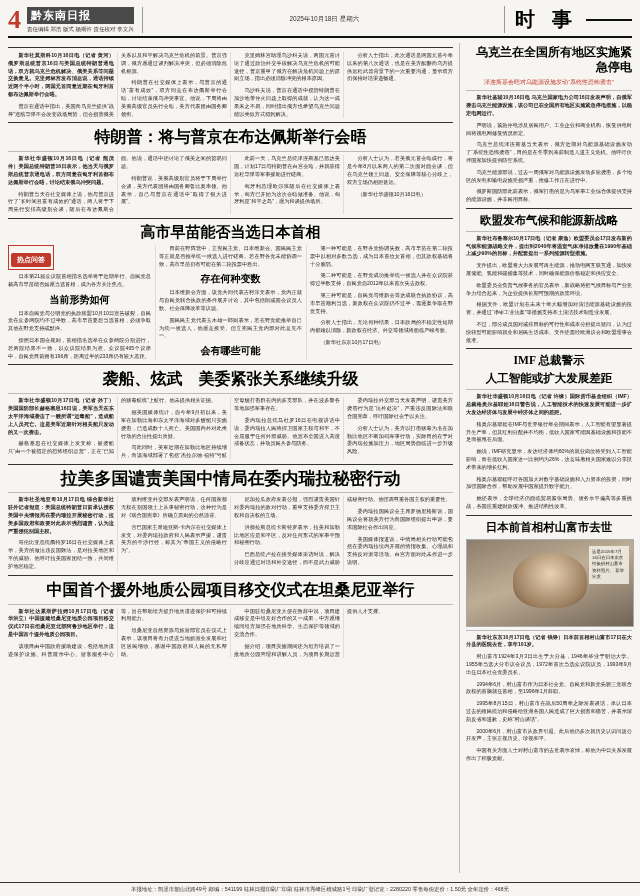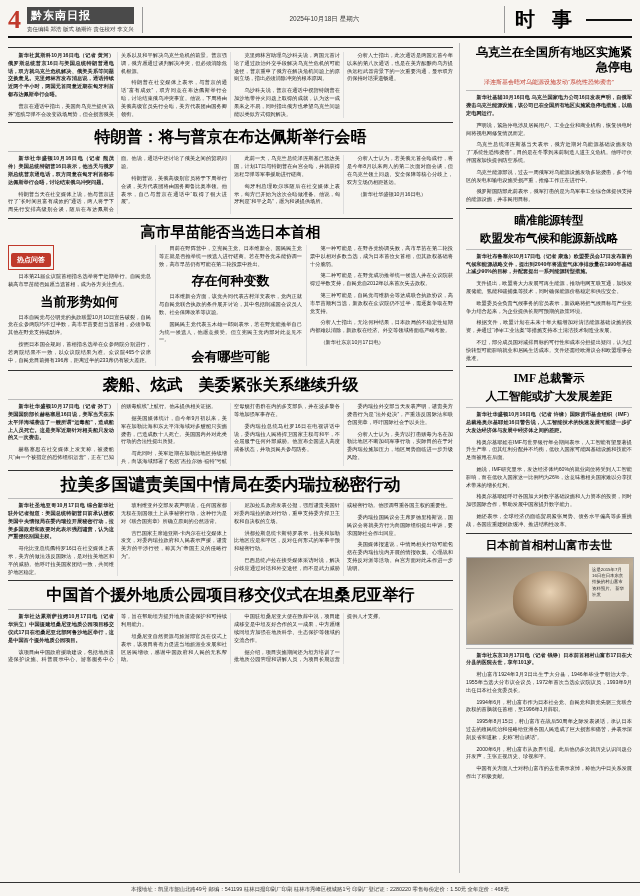--- a/index.html
+++ b/index.html
@@ -22,21 +22,21 @@
   .h1{font-size:21px;font-weight:bold;text-align:center;font-family:"Liberation Serif",serif;line-height:1.15;margin:2px 0 4px 0;}
   .h1 .em{color:#c0392b;}
   .h2{font-size:16px;font-weight:bold;text-align:center;font-family:"Liberation Serif",serif;margin:4px 0 3px 0;}
   .h3{font-size:15px;font-weight:bold;text-align:center;font-family:"Liberation Serif",serif;margin:3px 0;}
   .rule{border:0;border-top:1px solid #333;margin:4px 0;}
   .rule-thin{border:0;border-top:1px solid #bbb;margin:3px 0;}
   .cols3{column-count:3;column-gap:8px;column-rule:1px solid #ddd;}
   .cols4{column-count:4;column-gap:7px;column-rule:1px solid #ddd;}
   p.b{font-size:5.2px;line-height:1.5;text-align:justify;margin:0 0 4px 0;color:#222;text-indent:2em;}
   .lead{font-weight:bold;}
-  .sub-h{font-size:13px;font-weight:bold;text-align:center;margin:4px 0 3px 0;font-family:"Liberation Serif",serif;}
+  .sub-h{font-size:10px;font-weight:bold;text-align:center;margin:4px 0 3px 0;font-family:"Liberation Serif",serif;}
   .tag{display:inline-block;background:#c0392b;color:#fff;font-size:7px;font-weight:bold;padding:2px 6px;border-radius:2px;}
   .tagwrap{border:1px solid #c0392b;padding:2px;display:inline-block;margin-bottom:3px;}
   
   .r-h1{font-size:12px;font-weight:bold;text-align:right;font-family:"Liberation Serif",serif;line-height:1.25;margin:2px 0 3px 0;}
   .r-sub{font-size:6px;text-align:center;color:#c0392b;line-height:1.4;margin-bottom:4px;}
   .r-h2{font-size:11.5px;font-weight:bold;text-align:center;font-family:"Liberation Serif",serif;line-height:1.3;margin:3px 0;}
   p.r{font-size:5.2px;line-height:1.5;text-align:justify;margin:0 0 4px 0;color:#222;text-indent:2em;}
   .photo{width:100%;height:86px;background:linear-gradient(160deg,#8d7f6d,#bfae96 45%,#6f6354);position:relative;margin:4px 0 2px 0;border:1px solid #aaa;}
   .photo .face{position:absolute;left:28%;top:16%;width:44%;height:64%;background:radial-gradient(ellipse at 50% 38%,#e8d2b4,#9c7f5f 70%,#5e4a34);border-radius:46% 46% 40% 40%;}
   .photo .cap{position:absolute;right:4px;top:6px;width:34px;background:rgba(245,240,230,.85);font-size:4.4px;line-height:1.45;padding:3px;color:#222;}
@@ -174,21 +174,20 @@
         <p class="r lead">新华社基辅10月16日电 乌克兰国家电力公司16日发表声明，自俄军袭击乌克兰能源设施，该公司已在全国所有地区实施紧急停电措施，以稳定电网运行。</p>
         <p class="r">声明说，紧急停电涉及居民用户、工业企业和商业机构，恢复供电时间将视电网修复情况而定。</p>
         <p class="r">乌克兰总统泽连斯基当天表示，俄方近期对乌能源基础设施发动了“系统性恐怖袭击”，目的是在冬季到来前制造人道主义危机。他呼吁伙伴国家加快提供防空系统。</p>
         <p class="r">乌克兰能源部说，过去一周俄军对乌能源设施发动多轮袭击，多个地区的发电和输电设施受损严重，抢修工作正在进行中。</p>
         <p class="r">俄罗斯国防部此前表示，俄军打击的是为乌军事工业综合体提供支持的能源设施，并非民用目标。</p>
       </div>
 
       <hr class="rule">
 
       <div>
-        <div class="r-h2">瞄准能源转型</div>
         <div class="r-h2">欧盟发布气候和能源新战略</div>
         <hr class="rule-thin">
         <p class="r lead">新华社布鲁塞尔10月17日电（记者 康逸）欧盟委员会17日发布新的气候和能源战略文件，提出到2040年将温室气体净排放量在1990年基础上减少90%的目标，并配套提出一系列能源转型措施。</p>
         <p class="r">文件提出，欧盟将大力发展可再生能源，推动电网互联互通，加快发展储能、氢能和碳捕集等技术，同时确保能源价格稳定和供应安全。</p>
         <p class="r">欧盟委员会负责气候事务的官员表示，新战略将把气候目标与产业竞争力结合起来，为企业提供长期可预期的政策环境。</p>
         <p class="r">根据文件，欧盟计划在未来十年大幅增加对清洁能源基础设施的投资，并通过“净零工业法案”等措施支持本土清洁技术制造业发展。</p>
         <p class="r">不过，部分成员国对减排目标的可行性和成本分担提出疑问，认为过快转型可能影响就业和居民生活成本。文件还需经欧洲议会和欧盟理事会批准。</p>
       </div>
 
       <hr class="rule">

